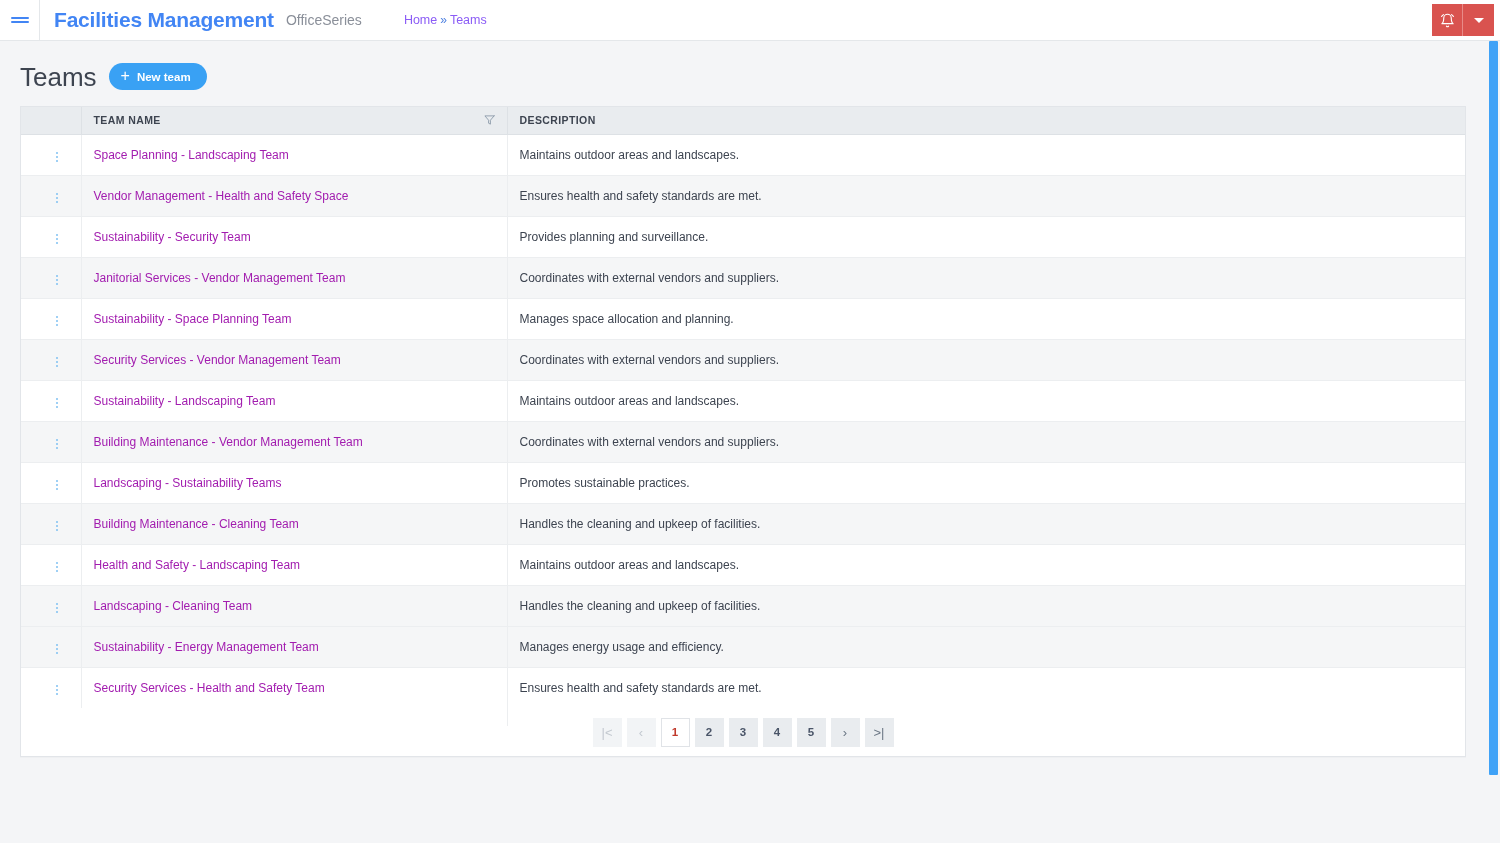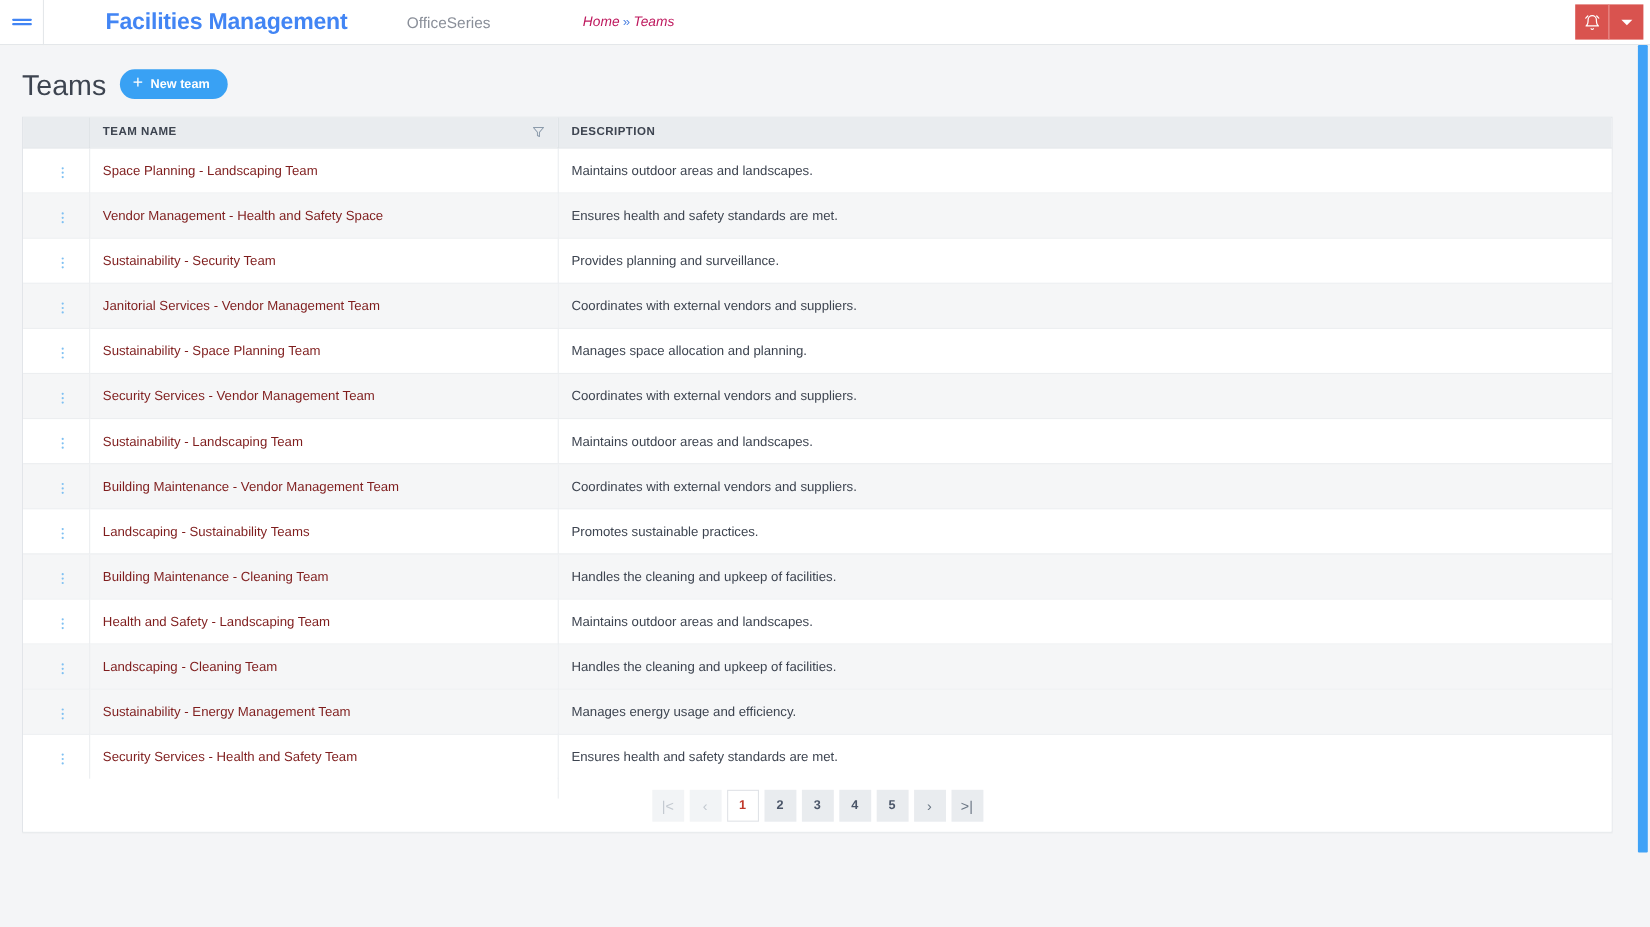--- a/index.html
+++ b/index.html
@@ -13,21 +13,20 @@
   }
 
   
   .topbar {
     position: relative;
     height: 41px;
     background: #ffffff;
     border-bottom: 1px solid #e4e7ea;
     display: flex;
     align-items: center;
-    gap: 42px;
   }
   .hamburger {
     width: 40px; height: 41px;
     display: flex; align-items: center; justify-content: center;
     cursor: pointer;
     border-right: 1px solid #e4e7ea;
     margin-right: 0;
   }
   .hamburger .bar {
     display: block;
@@ -53,21 +52,21 @@
   }
   .breadcrumb {
     margin-left: 42px;
     font-size: 12.5px;
     color: #4285f4;
     white-space: nowrap;
     display: flex;
     align-items: center;
     gap: 3px;
   }
-  .breadcrumb .crumb { color: #be185d; cursor: pointer; font-style: italic; }
+  .breadcrumb .crumb { color: #8b5cf6; cursor: pointer; }
   .breadcrumb .sep { color: #4a7fe0; font-size: 12px; }
 
   .topbar-right {
     position: absolute;
     right: 6px; top: 4px;
     display: flex;
     height: 32px;
   }
   .alarm-btn {
     width: 31px; height: 32px;
@@ -177,21 +176,21 @@
   td.c-menu {
     border-right: 1px solid #eceef0;
     text-align: center;
     padding: 0;
   }
   td.c-name {
     border-right: 1px solid #eceef0;
     color: #4ea8f0;
     cursor: pointer;
   }
-  td.c-name span { color: #7f1d1d; }
+  td.c-name span { color: #a21caf; }
   tr.odd td { background: #ffffff; }
   tr.even td { background: #f5f6f7; }
   tr.last td { border-bottom: none; }
 
   .kebab {
     display: inline-flex;
     flex-direction: column;
     gap: 2px;
     cursor: pointer;
     padding: 4px 8px;

